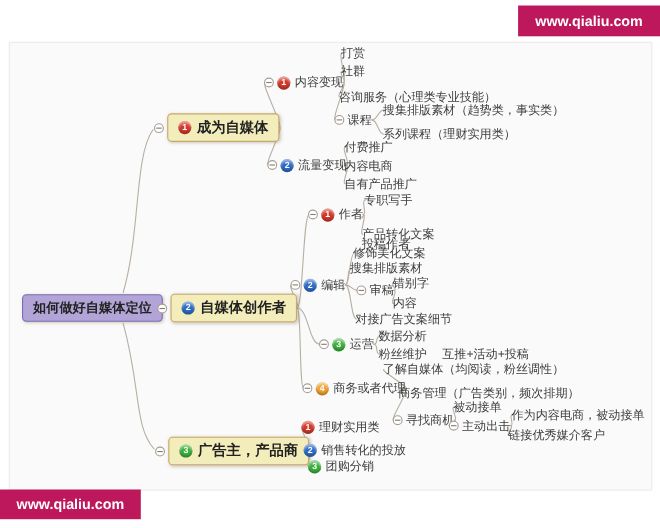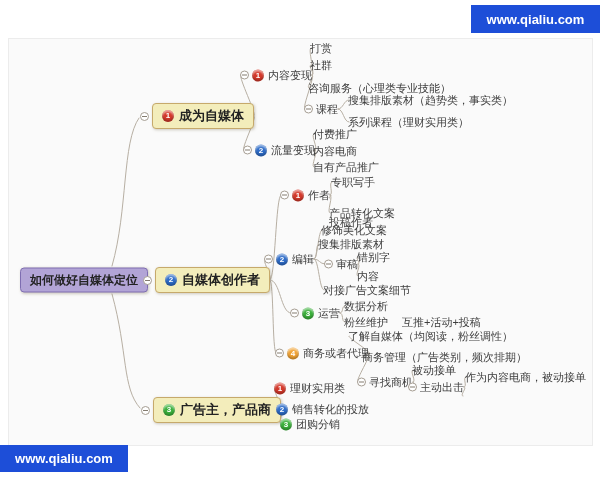--- a/index.html
+++ b/index.html
@@ -16,21 +16,21 @@
        font-weight:bold;font-size:13px;box-shadow:1px 1px 3px rgba(120,110,80,.35);
        border:1px solid transparent;color:#222;}
   .collapse{flex:none;width:9px;height:9px;border-radius:50%;border:1px solid #a59d92;
             background:linear-gradient(#847c70,#847c70) center/5px 1px no-repeat #fff;
             margin-right:3px;box-sizing:border-box;}
   .badge{flex:none;width:12px;height:12px;border-radius:50%;color:#fff;font-size:8px;
          font-weight:bold;line-height:12px;text-align:center;margin-right:4px;
          box-shadow:inset 0 -2px 2px rgba(0,0,0,.25),inset 0 2px 2px rgba(255,255,255,.55);}
   .box .badge{margin-right:0;}
   .note{margin-left:14px;font-size:11px;color:#3d3d3d;}
-  .watermark{position:absolute;background:#1d4ed8;color:#fff;font-weight:bold;
+  .watermark{position:absolute;background:#be185d;color:#fff;font-weight:bold;
              font-size:13px;display:flex;align-items:center;justify-content:center;}
   #wm-top{right:0;top:5px;width:129px;height:28px;}
   #wm-bottom{left:0;top:445px;width:128px;height:27px;}
 </style>
 </head>
 <body>
 
 <div id="stage">
   <div id="canvas-bg"></div>
   <svg id="edges">
@@ -201,20 +201,23 @@
     <div class="node leaf" style="left: 412px; top: 370px;">
       <span class="leaf-label">被动接单</span>
     </div>
     <div class="node leaf" style="left: 408px; top: 387px;">
       <span class="collapse"></span>
       <span class="leaf-label">主动出击</span>
     </div>
     <div class="node leaf" style="left: 465px; top: 377px;">
       <span class="leaf-label">作为内容电商，被动接单</span>
     </div>
+    <div class="node leaf" style="left: 462px; top: 396px;">
+      <span class="leaf-label">链接优秀媒介客户</span>
+    </div>
     <div class="node main" style="left: 141px; top: 410px;">
       <span class="collapse"></span>
       <span class="box" style="background: rgb(243, 237, 187); border-color: rgb(198, 169, 107);">
         <span class="badge" style="background: rgb(59, 176, 59);">3</span>
         <span>广告主，产品商</span>
       </span>
     </div>
     <div class="node leaf" style="left: 274px; top: 388px;">
       <span class="badge" style="background: rgb(212, 57, 43);">1</span>
       <span class="leaf-label">理财实用类</span>

